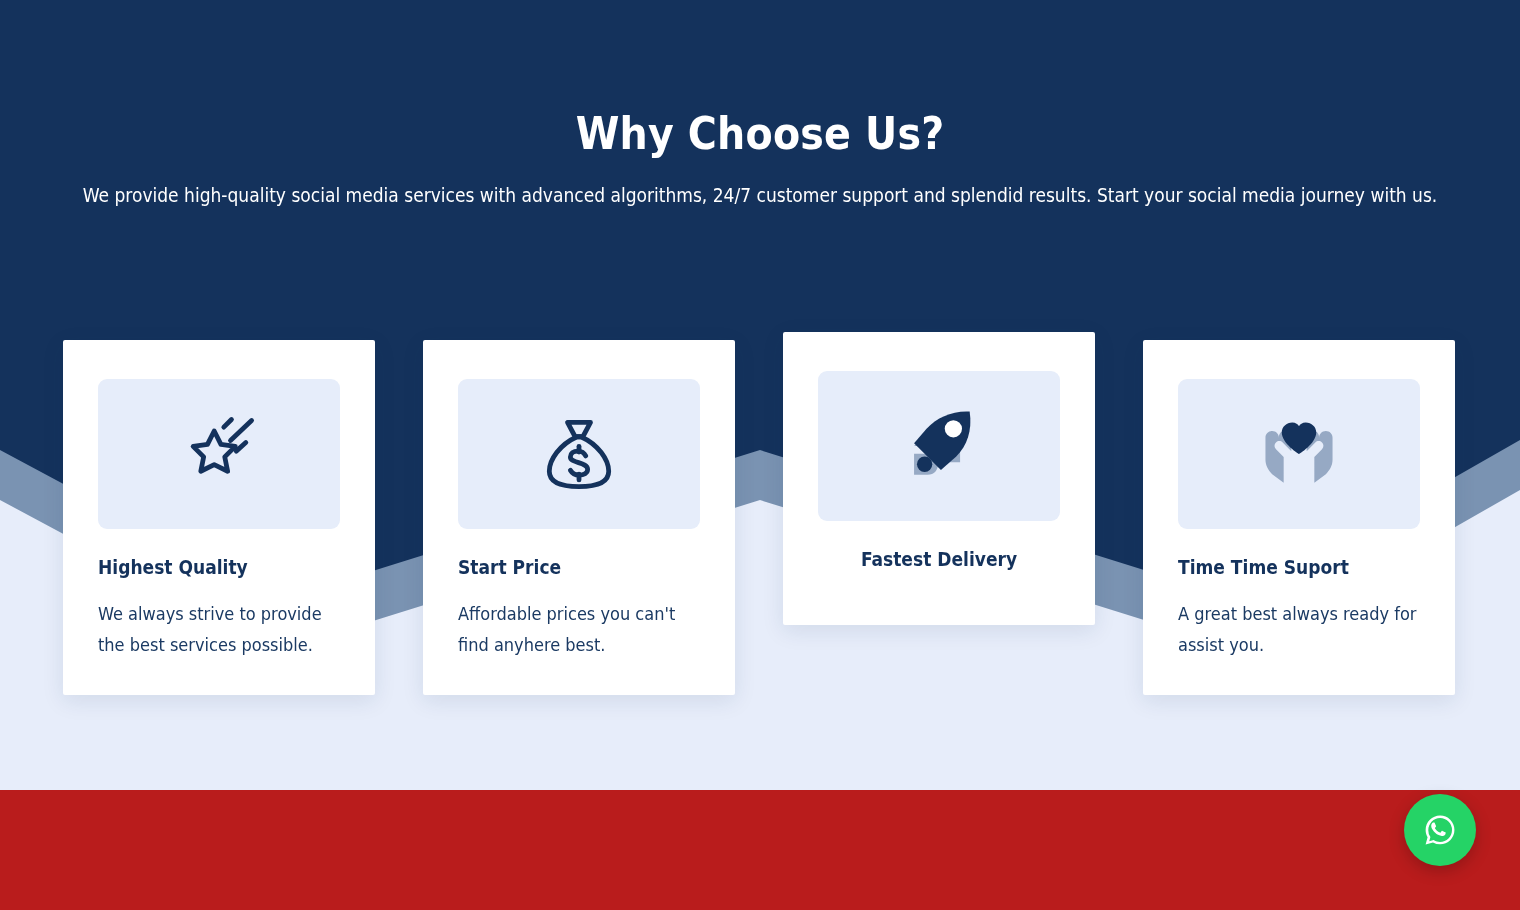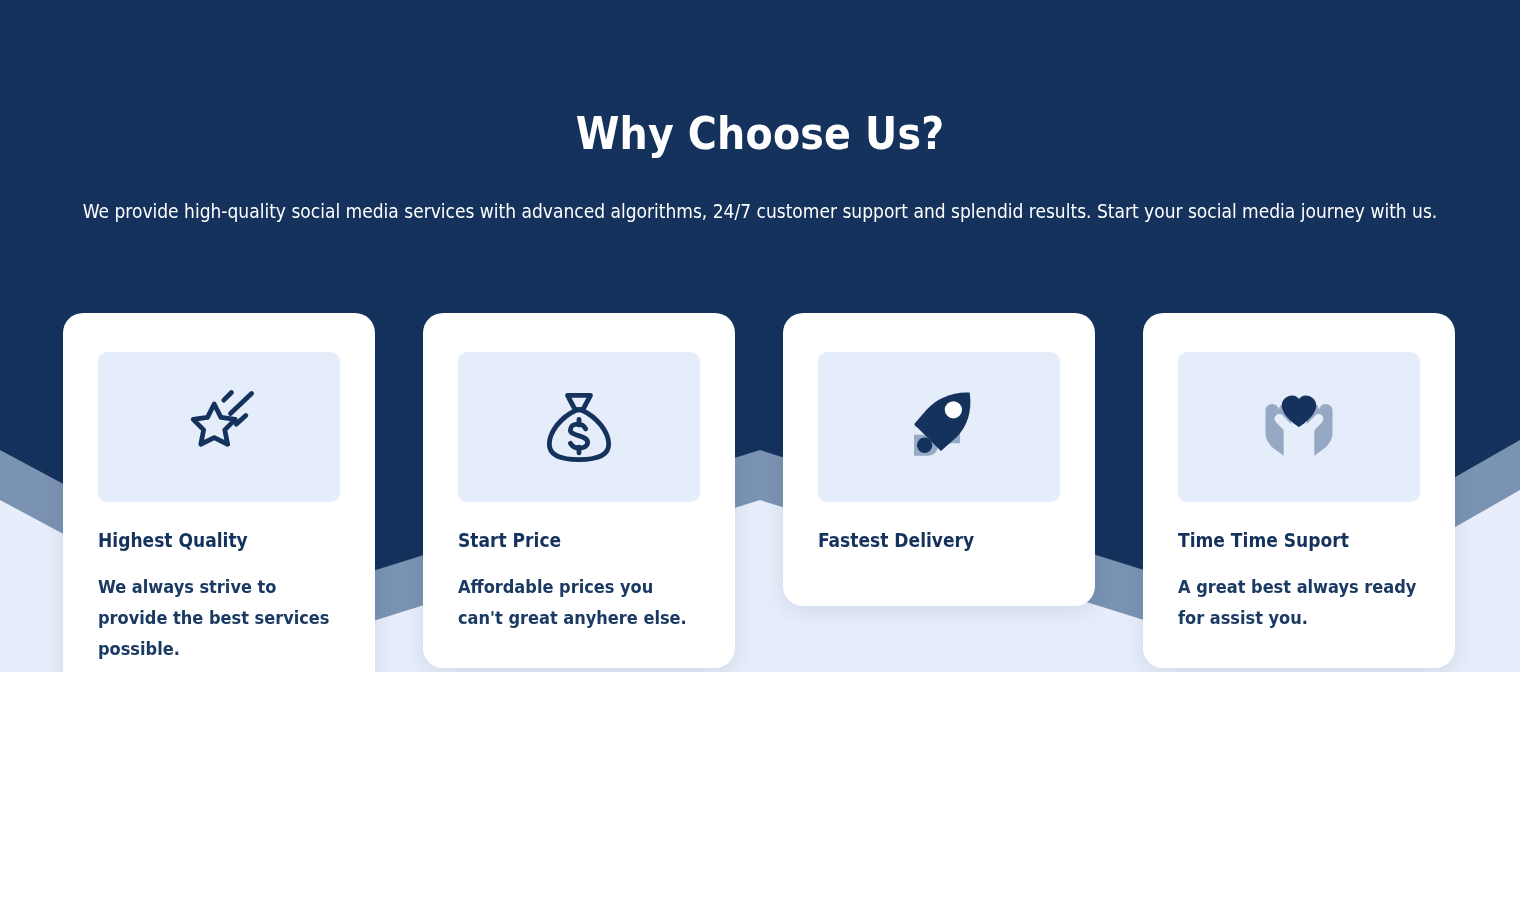--- a/index.html
+++ b/index.html
@@ -7,21 +7,21 @@
   html, body {
     width: 1520px;
     height: 910px;
     overflow: hidden;
     background: #ffffff;
     font-family: "Liberation Sans", sans-serif;
   }
   .page {
     position: relative;
     width: 1520px;
-    height: 672px;
+    height: 910px;
     background: #b91c1c;
     overflow: hidden;
     padding-left: 17px;
   }
   
   .bg-layer {
     position: absolute;
     left: 0;
     top: 0;
     width: 1520px;
@@ -41,21 +41,21 @@
   .section-title {
     margin-top: 108px;
     font-family: "DejaVu Sans Condensed", "Liberation Sans Narrow", "Liberation Sans", sans-serif;
     font-size: 44px;
     font-weight: 700;
     letter-spacing: 0.2px;
     color: #ffffff;
     line-height: 1.18;
   }
   .section-subtitle {
-    margin: 36px auto 0 auto;
+    margin: 20px auto 0 auto;
     width: 1380px;
     font-family: "DejaVu Sans Condensed", "Liberation Sans Narrow", "Liberation Sans", sans-serif;
     font-size: 19px;
     font-weight: 400;
     line-height: 1.62;
     color: #ffffff;
   }
 
   
   .cards-area {
@@ -63,27 +63,28 @@
     left: 0;
     top: 0;
     width: 1520px;
     height: 790px;
     z-index: 6;
   }
   .card {
     position: absolute;
     width: 312px;
     background: #ffffff;
-    border-radius: 20px;
+    border-radius: 2px;
     box-shadow: 0 6px 22px rgba(20, 45, 85, 0.10);
     padding: 39px 35px 34px 35px;
+    margin-top: 27px;
   }
   .card.c1 { left: 63px;   top: 313px; }
   .card.c2 { left: 423px;  top: 313px; }
-  .card.c3 { left: 783px;  top: 313px; }
+  .card.c3 { left: 783px;  top: 305px; text-align: center; }
   .card.c4 { left: 1143px; top: 313px; }
 
   .icon-tile {
     width: 242px;
     height: 150px;
     background: #e6edfa;
     border-radius: 9px;
     display: flex;
     align-items: center;
     justify-content: center;
@@ -95,21 +96,21 @@
     font-family: "DejaVu Sans Condensed", "Liberation Sans Narrow", "Liberation Sans", sans-serif;
     font-size: 19px;
     font-weight: 700;
     color: #14325c;
     line-height: 1.2;
     margin-bottom: 20px;
   }
   .card-text {
     font-family: "DejaVu Sans Condensed", "Liberation Sans Narrow", "Liberation Sans", sans-serif;
     font-size: 18px;
-    font-weight: 700;
+    font-weight: 400;
     color: #1b3a63;
     line-height: 1.72;
   }
 
   
   .whatsapp-fab {
     position: absolute;
     left: 1404px;
     top: 794px;
     width: 72px;
@@ -169,21 +170,21 @@
           <svg width="92" height="92" viewBox="0 0 96 96" fill="none" xmlns="http://www.w3.org/2000/svg">
             <path d="M36 15 L60 15 L52 30 L44 30 Z" stroke="#14325c" stroke-width="5" stroke-linejoin="round" fill="none"></path>
             <path d="M46 30 C28 38 17 54 17 66 C17 76 26 82 48 82 C70 82 79 76 79 66 C79 54 68 38 50 30 Z" stroke="#14325c" stroke-width="5" stroke-linejoin="round" fill="none"></path>
             <path d="M55 50 C53 46 50 45 47 45 C42 45 39 47.5 39 51 C39 58 57 56 57 64 C57 68 53 70 48 70 C44 70 41 68.5 39 65" stroke="#14325c" stroke-width="5" stroke-linecap="round" stroke-linejoin="round" fill="none"></path>
             <line x1="48" y1="40" x2="48" y2="46" stroke="#14325c" stroke-width="5" stroke-linecap="round"></line>
             <line x1="48" y1="69" x2="48" y2="75" stroke="#14325c" stroke-width="5" stroke-linecap="round"></line>
           </svg>
         </span>
       </div>
       <div class="card-title">Start Price</div>
-      <div class="card-text">Affordable prices you can't great anyhere else.</div>
+      <div class="card-text">Affordable prices you can't find anyhere best.</div>
     </div>
 
     <div class="card c3">
       <div class="icon-tile">
         <span>
           <svg width="92" height="92" viewBox="0 0 96 96" fill="none" xmlns="http://www.w3.org/2000/svg">
 
             <path d="M31 39 L44 26 L56 26 L40 48 L22 48 Z" fill="#96a9c4"></path>
             <path d="M57 40 L70 53 L70 65 L48 65 L48 49 Z" fill="#96a9c4"></path>
 

